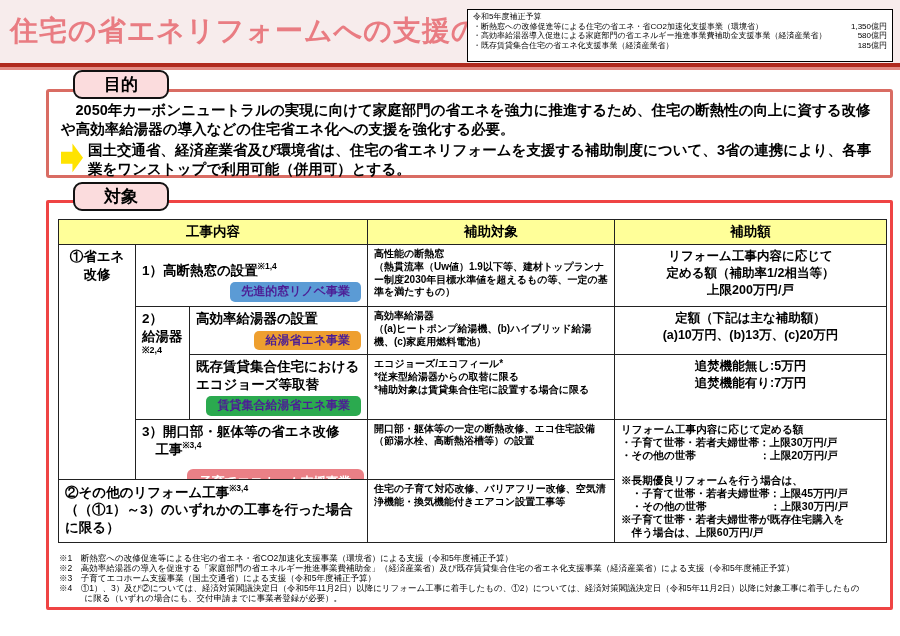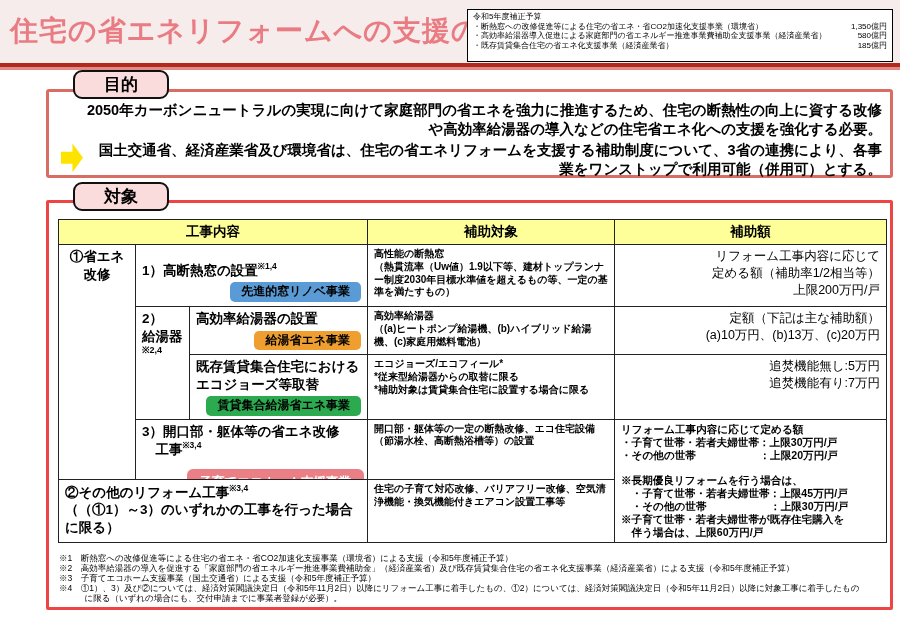--- a/index.html
+++ b/index.html
@@ -31,21 +31,20 @@
     position:absolute; z-index:6; background:#fbdcdd; border:2.5px solid #111;
     border-radius:9px; font-size:17px; font-weight:bold; padding:1px 29px;
   }
   #purpose-badge { left:73px; top:70px; }
   #target-badge  { left:73px; top:182px; }
   
   .purpose-box {
     position:absolute; left:46px; top:89px; width:847px; height:89px;
     background:#fff; border:3px solid #d96c63; border-radius:3px;
     padding:9px 8px 0 12px;
-    text-align:right;
   }
   .purpose-text { font-size:14.5px; font-weight:bold; line-height:1.34; }
   .purpose-line2 { display:flex; align-items:flex-start; margin-top:1px; }
   .arrow-icon {
     flex:0 0 22px; width:22px; height:30px; margin:2px 5px 0 0;
     background:#ffe300; filter:drop-shadow(0 0 1px #8a6d00);
     clip-path:polygon(0 30%, 52% 30%, 52% 2%, 100% 50%, 52% 98%, 52% 70%, 0 70%);
   }
   
   .target-box {
@@ -59,35 +58,35 @@
   .support-table td { border:1.2px solid #222; vertical-align:top; padding:3px 6px; overflow:hidden; }
   .th-cell { background:#ffff99; text-align:center; font-weight:bold; font-size:13.5px; padding:2px; vertical-align:middle; }
   .cell-group   { text-align:center; font-weight:bold; font-size:13.5px; vertical-align:middle; white-space:pre-line; line-height:1.35; }
   .cell-subgroup{ font-weight:bold; font-size:13.5px; vertical-align:middle; line-height:1.3; }
   .subgroup-ref { font-size:9px; font-weight:bold; }
   .cell-work    { font-weight:bold; font-size:13.5px; line-height:1.3; }
   .work-text    { white-space:pre-line; }
   .ref-sup      { font-size:8.5px; vertical-align:super; font-weight:bold; }
   .badge-row    { text-align:right; margin-top:3px; }
   .pill {
-    display:inline-block; color:#000000; font-weight:bold; font-size:12px;
+    display:inline-block; color:#4c1d95; font-weight:bold; font-size:12px;
     padding:2px 11px; border-radius:5px; white-space:nowrap;
   }
   .pill-blue   { background:#5b9bd5; }
   .pill-orange { background:#ee9f2f; }
   .pill-green  { background:#2baa4f; }
   .pill-pink   {
     position:absolute; right:3px; bottom:-16px; z-index:5;
     background:#ea8086; color:#fff; font-weight:bold; font-size:12.5px;
     padding:5px 13px; border-radius:6px; white-space:nowrap;
   }
   .cell-rel { position:relative; }
   .cell-target { font-size:10px; font-weight:bold; line-height:1.28; white-space:pre-line; }
   .cell-amount {
-    font-size:12.5px; font-weight:normal; text-align:right; vertical-align:middle;
+    font-size:12.5px; font-weight:bold; text-align:center; vertical-align:middle;
     white-space:pre-line; line-height:1.35;
   }
   .cell-amount-left {
     font-size:10.6px; font-weight:bold; text-align:left; vertical-align:top;
     white-space:pre-line; line-height:1.22; padding-top:4px;
   }
   .row1-work-text { margin-top:13px; }
   .footnotes {
     position:absolute; left:10px; top:350px; width:822px;
     font-size:8.5px; line-height:1.18;

